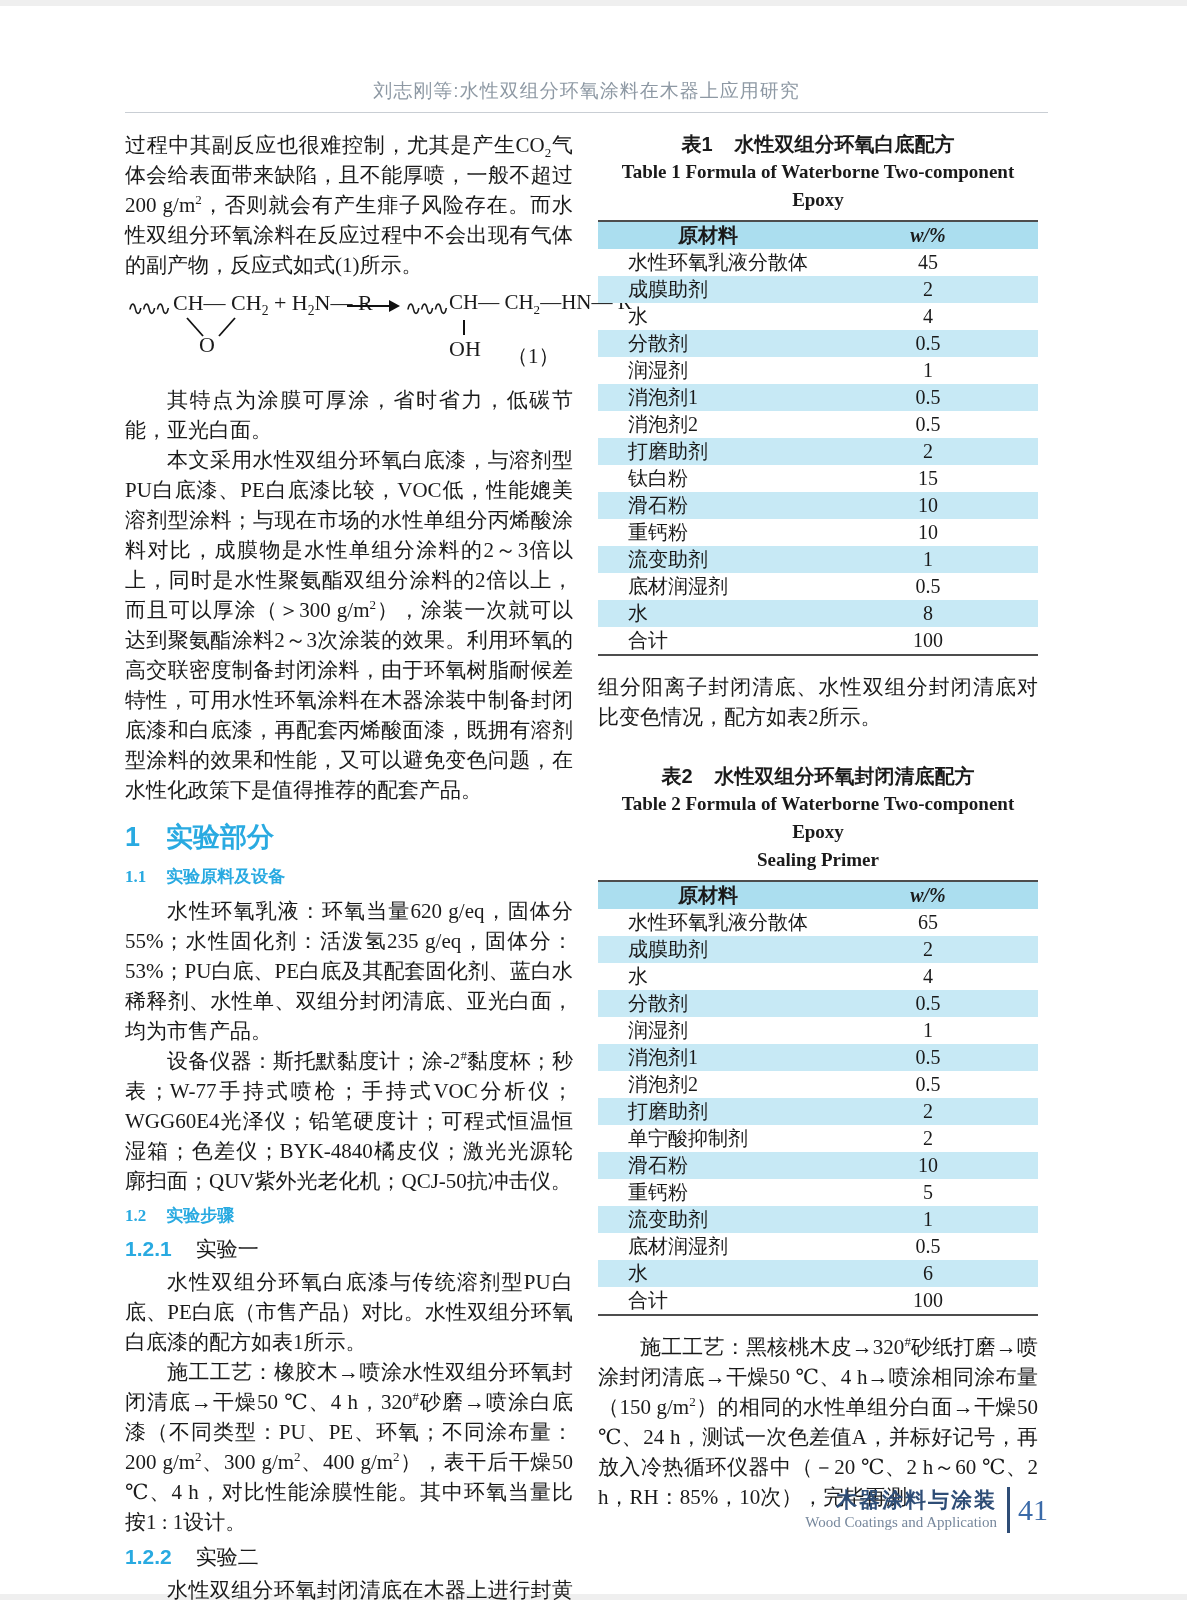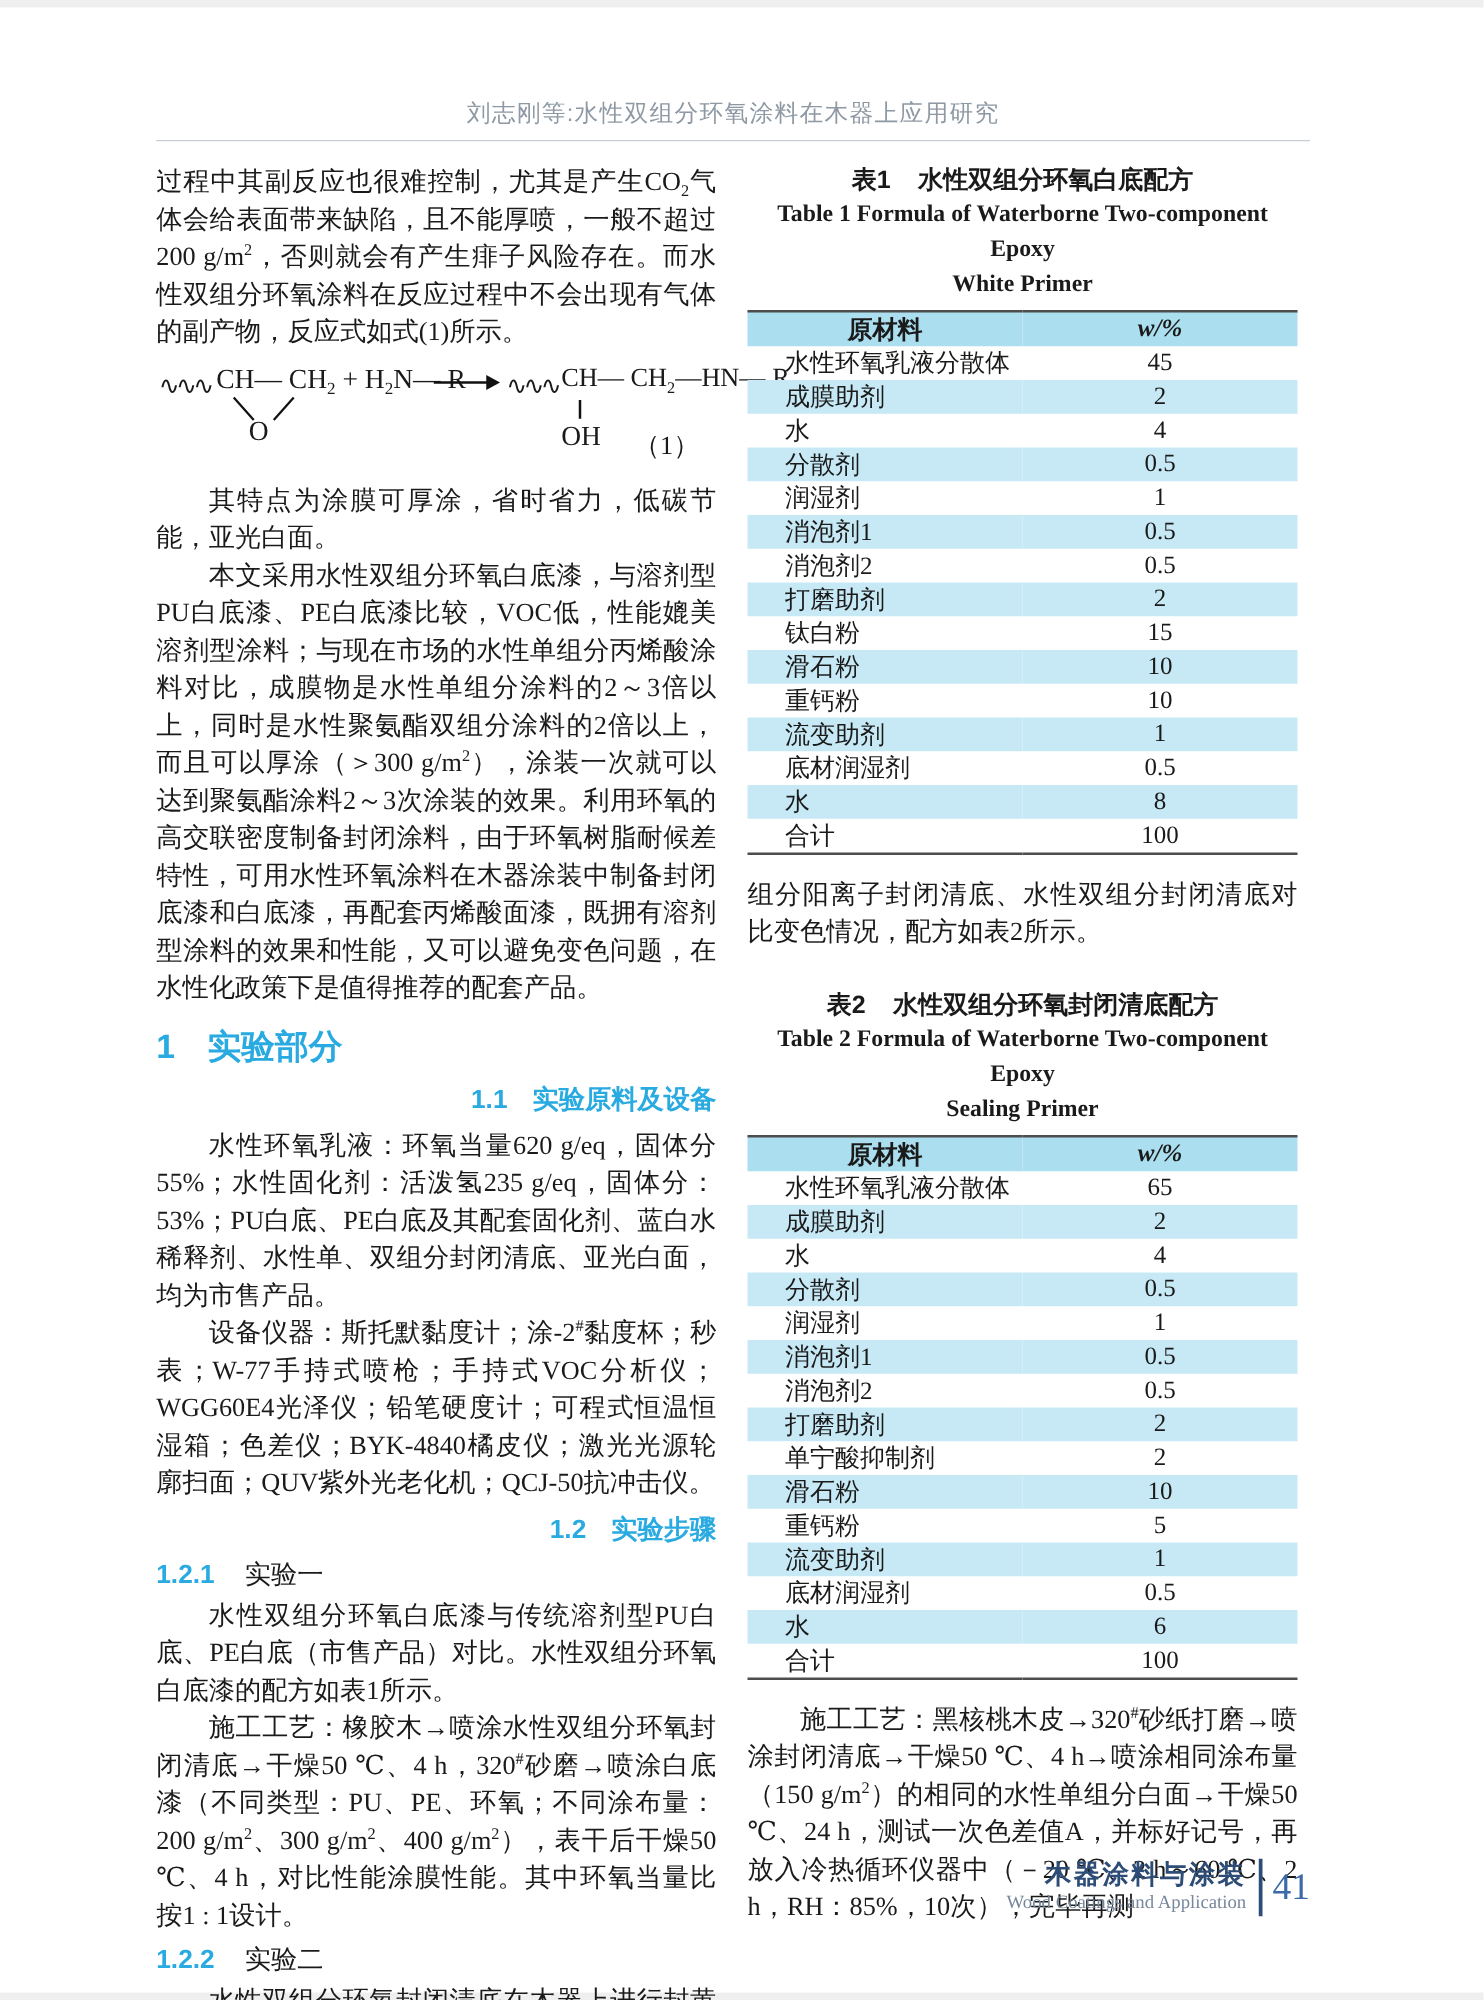--- a/index.html
+++ b/index.html
@@ -16,22 +16,22 @@
   .col-left{left:125px;width:448px;}
   .col-right{left:598px;width:440px;}
   p.body{margin:0;font-size:21px;line-height:30px;text-align:justify;}
   p.indent{text-indent:2em;}
   sup{font-size:0.62em;vertical-align:super;line-height:0;}
   sub{font-size:0.62em;vertical-align:sub;line-height:0;}
   
   .h1{margin:14px 0 10px 0;font-family:"Liberation Sans","DejaVu Sans",sans-serif;
       font-size:27px;font-weight:bold;color:#29aae1;}
   .h1 .num{margin-right:26px;}
-  .h2{margin:8px 0 8px 0;font-family:Liberation Sans, sans-serif;
-      font-size:21px;font-weight:bold;color:#29aae1;text-align:right;}
+  .h2{margin:8px 0 8px 0;font-family:Liberation Serif, serif;
+      font-size:17px;font-weight:bold;color:#29aae1;}
   .h2 .num{margin-right:20px;}
   .h3{margin:6px 0 4px 0;font-size:21px;}
   .h3 .num{font-family:"Liberation Sans","DejaVu Sans",sans-serif;font-weight:bold;color:#29aae1;margin-right:24px;}
   .h3 .ttl{color:#1a1a1a;}
   
   .formula{position:relative;height:95px;margin:4px 0 6px 0;font-size:22px;}
   .formula .piece{position:absolute;white-space:nowrap;}
   .wavy{letter-spacing:-3px;font-size:20px;}
   .arrow-line{position:absolute;background:#111;height:2px;}
   .arrow-head{position:absolute;width:0;height:0;border-left:11px solid #111;
@@ -118,21 +118,20 @@
       <span class="num">1.2.2</span><span class="ttl">实验二</span>
     </div>
     <p class="body indent">水性双组分环氧封闭清底在木器上进行封黄性测试，与市售的水性单组分阴离子封闭清底、水性单</p>
   </div>
 
   <div class="col col-right">
     <p class="tbl-title-cn">
       <span class="tno">表1</span><span>水性双组分环氧白底配方</span>
     </p>
     <p class="tbl-title-en">Table 1   Formula of Waterborne Two-component Epoxy</p>
-    <p class="tbl-title-en">White Primer</p>
 
     <table class="frm">
       <thead>
         <tr>
           <th class="name">原材料</th>
           <th class="val">w/%</th>
         </tr>
       </thead>
       <tbody>
         <tr>

